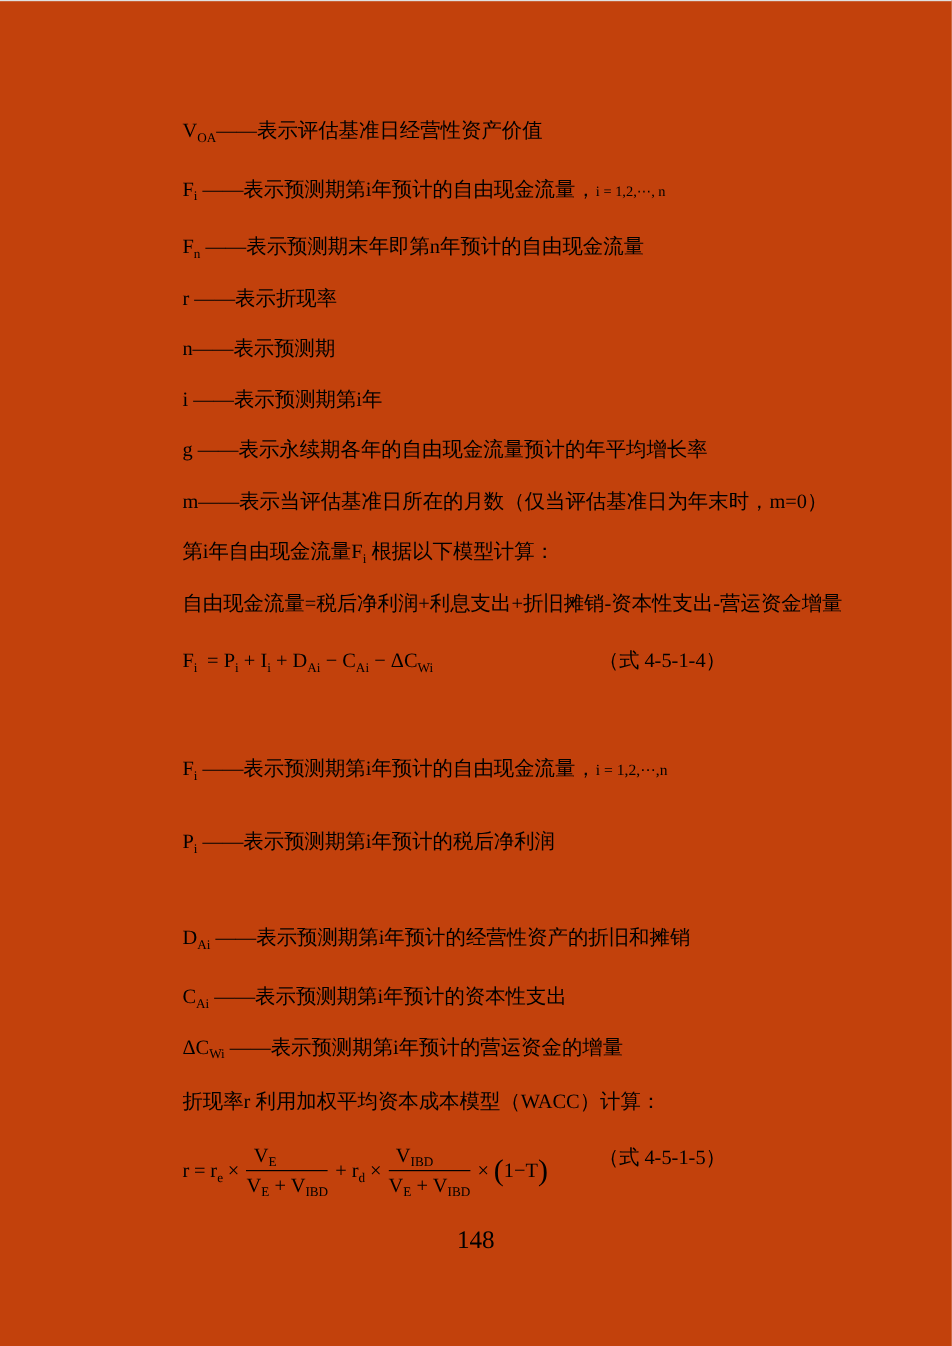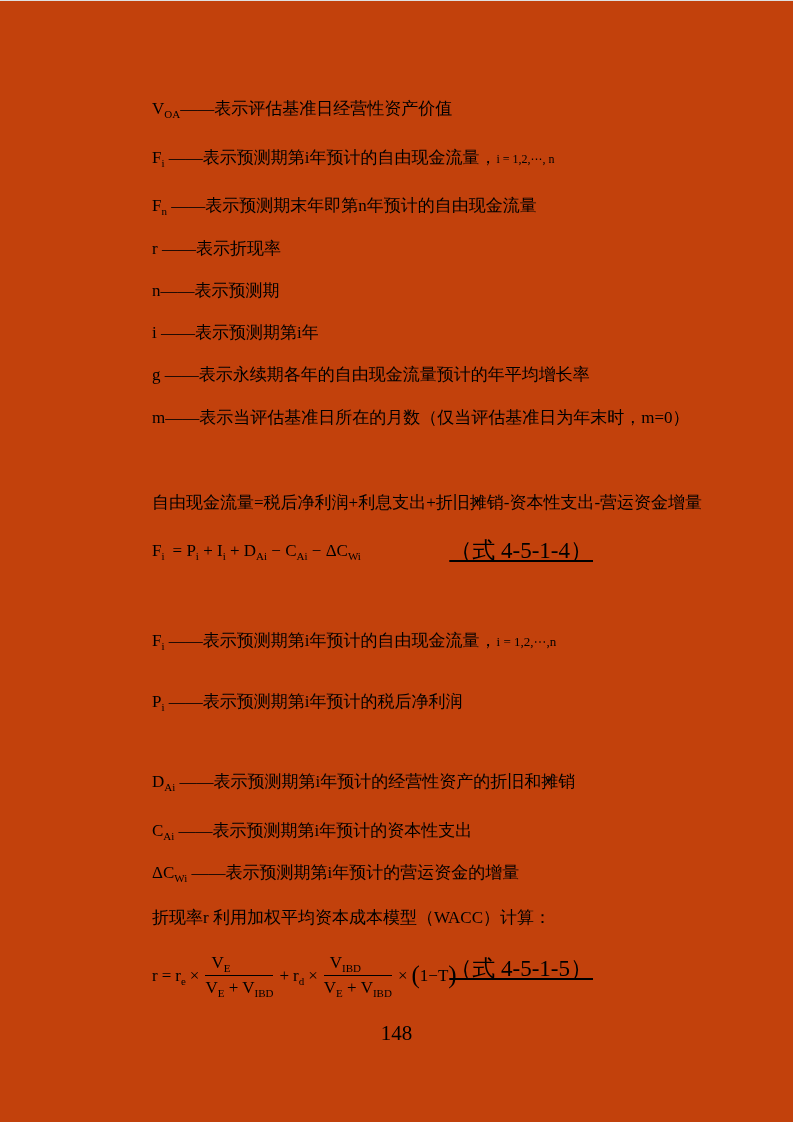--- a/index.html
+++ b/index.html
@@ -29,24 +29,23 @@
     font-size:11px;
     line-height:0;
     vertical-align:-4px;
     letter-spacing:0;
   }
   .mathfull { font-size:12px; }
   .mathsm { font-size:13px;margin-top:19px; }
   .eqgap { display:inline-block; width:8px; }
   .eqlabel {
     position:absolute;
-    right:110px;
+    right:98px;
     top:0;
-    font-size:23px;
-    text-decoration:underline;
+    font-size:17px;
   }
   .formula-wrap { position:absolute; left:152px; right:90px; }
   .feq { display:inline-flex; align-items:center; font-size:17px; }
   .feq .op { padding:0 4px; }
   .frac {
     display:inline-block;
     vertical-align:middle;
     margin:16px 2px;
   }
   .frac .num {
@@ -90,20 +89,23 @@
   <div class="ln" style="top:320px">
     <span>i ——表示预测期第i年</span>
   </div>
   <div class="ln" style="top:362px">
     <span>g ——表示永续期各年的自由现金流量预计的年平均增长率</span>
   </div>
   <div class="ln" style="top:405px">
     <span>m——表示当评估基准日所在的月数（仅当评估基准日为年末时，m=0）</span>
   </div>
 
+  <div class="ln" style="top:447px">
+    <span>第i年自由现金流量F</span><sub class="ss">i</sub><span> 根据以下模型计算：</span>
+  </div>
 
   <div class="ln" style="top:490px">
     <span>自由现金流量=税后净利润+利息支出+折旧摊销-资本性支出-营运资金增量</span>
   </div>
 
   <div class="ln" style="top:538px">
     <span><span>F</span><sub class="ss">i</sub><span class="eqgap"></span><span>=</span> <span>P</span><sub class="ss">i</sub> <span>+</span> <span>I</span><sub class="ss">i</sub> <span>+</span> <span>D</span><sub class="ss">Ai</sub> <span>−</span> <span>C</span><sub class="ss">Ai</sub> <span>−</span> <span>ΔC</span><sub class="ss">Wi</sub></span>
     <span class="eqlabel">（式 4-5-1-4）</span>
   </div>
 

